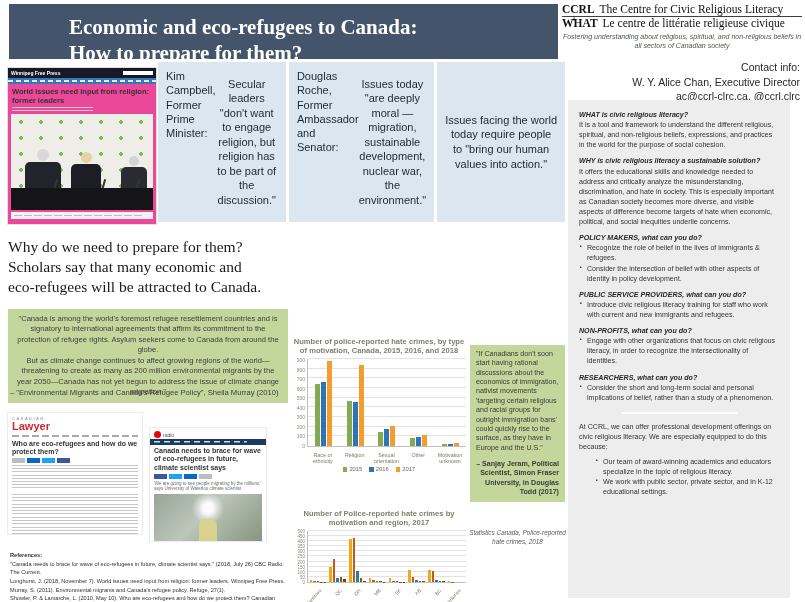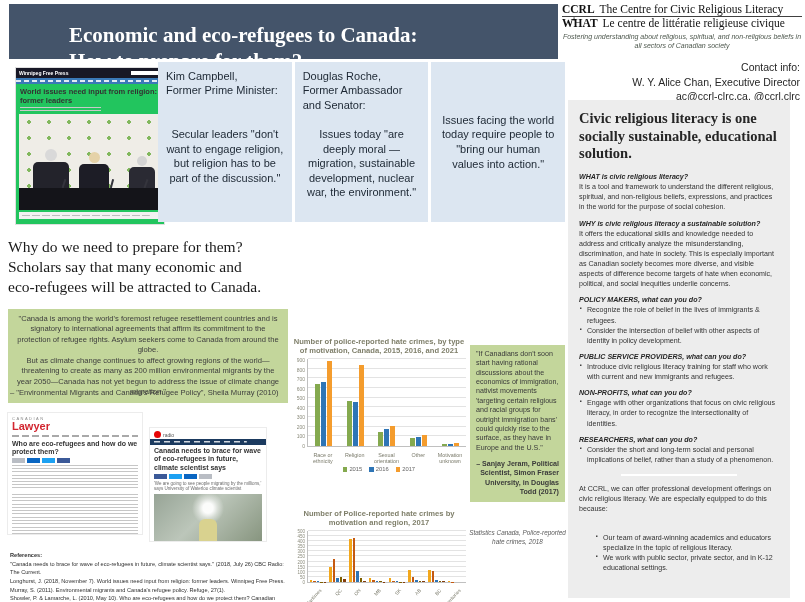--- a/index.html
+++ b/index.html
@@ -3,31 +3,31 @@
 <meta charset="utf-8">
 <style>
   * { margin:0; padding:0; box-sizing:border-box; }
   html,body { background:#fff; }
   body { font-family:"Liberation Sans", sans-serif; }
   #poster { position:relative; width:805px; height:602px; background:#fff; overflow:hidden; }
 
   
   .title-bar { position:absolute; left:9px; top:4px; width:549px; height:55px; background:#44546A;
     color:#fff; font-family:"Liberation Serif", serif; font-weight:bold; font-size:21px;
-    line-height:26px; padding:18px 0 0 60px; white-space:pre-line; }
+    line-height:26px; padding:10px 0 0 60px; white-space:pre-line; }
   .org { position:absolute; left:562px; top:3px; width:240px; }
   .org-row { display:flex; gap:5px; font-family:"Liberation Serif", serif; font-size:11.5px; color:#111; align-items:baseline; }
   .org-row.first { border-bottom:1px solid #404040; padding-bottom:1px; }
   .org-abbr { font-weight:bold; flex:0 0 30px; }
   .org-plus { position:absolute; left:10px; top:13px; font-size:7px; font-weight:bold; color:#111; }
   .org-tagline { margin-top:3px; font-size:7px; font-style:italic; color:#4e584e; text-align:center; line-height:1.35; }
   .org-contact { margin-top:9px; text-align:right; font-size:10.5px; color:#262626; line-height:1.4; padding-right:2px; }
 
   
-  .wfp { position:absolute; left:16px; top:68px; width:148px; height:156px; background:#22c55e;
+  .wfp { position:absolute; left:8px; top:68px; width:148px; height:156px; background:#ec4899;
     box-shadow:0 0 0 1px #dfdfdf; overflow:hidden; }
   .wfp-mast { height:10px; background:#181826; display:flex; align-items:center; justify-content:space-between; padding:0 3px; }
   .wfp-mast-name { color:#fff; font-size:5px; font-weight:bold; white-space:nowrap; }
   .wfp-search { width:30px; height:4px; background:#fff; }
   .wfp-nav { height:6px; background:#3a79b8;
     background-image:repeating-linear-gradient(to right, rgba(255,255,255,.85) 0 5px, transparent 5px 8px);
     background-size:100% 2px; background-position:0 2px; background-repeat:no-repeat; }
   .wfp-head { font-size:7.5px; font-weight:bold; color:#333; padding:3px 4px 1px 4px; line-height:1.2; }
   .wfp-byline { height:6px; margin:1px 4px; background:repeating-linear-gradient(to bottom,#c9c9c9 0 1px, transparent 1px 3px); width:55%; }
   .wfp-photo { position:relative; height:96px; margin:0 3px; background:#efede7;
@@ -47,21 +47,21 @@
   .p3 .body { width:26px; height:21px; background:#2a2a33; }
   .conf-table { position:absolute; bottom:0; left:0; width:100%; height:22px; background:#141419; }
   .mic { position:absolute; bottom:22px; width:1.5px; height:9px; background:#35353d; }
   .mic.m1{ left:44px; transform:rotate(18deg);} .mic.m2{ left:92px; transform:rotate(15deg);} .mic.m3{ left:126px; transform:rotate(20deg);}
   .wfp-cap { height:7px; margin:2px 3px; background:#f1f1f1;
     background-image:repeating-linear-gradient(to right,#bdbdbd 0 8px, transparent 8px 10px); background-size:90% 1px;
     background-position:3px 3px; background-repeat:no-repeat; }
 
   
   .quotes { position:absolute; left:158px; top:62px; width:407px; height:160px; display:flex; gap:3px; }
-  .qcard { flex:1; background:#DCE6F1; padding:7px 8px; display:flex; flex-direction:column; color:#1c2733; }
+  .qcard { flex:1; background:#DCE6F1; padding:7px 8px; display:flex; flex-direction:row; color:#1c2733; }
   .qname { font-size:11px; line-height:1.3; white-space:pre-line; }
   .qtext { font-size:11px; line-height:1.32; text-align:center; margin:auto 0; }
 
   
   .h-left { position:absolute; left:8px; top:237px; width:284px; font-family:"Liberation Serif", serif;
     font-size:15.5px; line-height:1.3; color:#1a1a1a; white-space:pre-line; }
   .green-left { position:absolute; left:8px; top:309px; width:280px; background:#C3D69B; color:#3d3d3d;
     font-size:7.6px; line-height:1.38; text-align:center; padding:5px 7px; white-space:pre-line; }
   .green-cite { position:absolute; left:10px; top:388px; width:278px; font-size:7.6px; color:#3d3d3d; }
 
@@ -136,21 +136,21 @@
   
   .sidebar { position:absolute; left:568px; top:100px; width:222px; height:498px; background:#EDEDED; padding:10px 11px 8px 11px; }
   .sb-title { font-family:"Liberation Serif", serif; font-weight:bold; font-size:14.5px; line-height:1.22;
     color:#262626; margin-bottom:9px; white-space:pre-line; }
   .sb-sec { margin-bottom:6px; }
   .sb-h { font-size:7.1px; font-weight:bold; font-style:italic; color:#262626; line-height:1.45; }
   .sb-p { font-size:7.1px; color:#333; line-height:1.42; }
   .sb-li { position:relative; font-size:7.1px; color:#333; line-height:1.42; padding-left:8px; }
   .sb-li::before { content:"▪"; position:absolute; left:1px; top:0; font-size:5.5px; }
   .sb-divider { width:58%; border-top:2px solid #fff; margin:9px auto 8px auto; }
-  .sb-close-intro { font-size:7.1px; color:#333; line-height:1.42; margin-bottom:19px; }
+  .sb-close-intro { font-size:7.1px; color:#333; line-height:1.42; margin-bottom:5px; }
   .sb-close-li { position:relative; font-size:7.1px; color:#333; line-height:1.42; margin-left:16px; padding-left:8px; }
   .sb-close-li::before { content:"▪"; position:absolute; left:1px; top:0; font-size:5.5px; }
 </style>
 </head>
 <body>
 
 <div id="poster">
 
   <div class="title-bar">Economic and eco-refugees to Canada:
 How to prepare for them?</div>
@@ -267,21 +267,21 @@
     <div class="rh">References:</div>
     <div>"Canada needs to brace for wave of eco-refugees in future, climate scientist says." (2018, July 26) CBC Radio: The Current.</div>
     <div>Longhurst, J. (2018, November 7). World issues need input from religion: former leaders. Winnipeg Free Press.</div>
     <div>Murray, S. (2011). Environmental migrants and Canada's refugee policy. Refuge, 27(1).</div>
     <div>Showler, P. &amp; Lamarche, L. (2010, May 10). Who are eco-refugees and how do we protect them? Canadian Lawyer.</div>
 
   </div>
 
 
   <div class="chart chart1">
-    <div class="chart-title">Number of police-reported hate crimes, by type of motivation, Canada, 2015, 2016, and 2021</div>
+    <div class="chart-title">Number of police-reported hate crimes, by type of motivation, Canada, 2015, 2016, and 2018</div>
     <div class="chart-body">
       <div class="yaxis">
           <div>900</div>
           <div>800</div>
           <div>700</div>
           <div>600</div>
           <div>500</div>
           <div>400</div>
           <div>300</div>
           <div>200</div>
@@ -464,23 +464,20 @@
         <span class="lgitem"><span class="sw" style="background: rgb(197, 90, 17);"></span>Religion</span>
         <span class="lgitem"><span class="sw" style="background: rgb(46, 117, 182);"></span>Sexual orientation</span>
         <span class="lgitem"><span class="sw" style="background: rgb(127, 96, 0);"></span>Other motivation</span>
         <span class="lgitem"><span class="sw" style="background: rgb(132, 60, 12);"></span>Motivation unknown</span>
       </div>
   </div>
 
   <div class="stats-note">Statistics Canada, Police-reported hate crimes, 2018</div>
 
   <div class="sidebar">
-    <div class="sb-title">Civic religious literacy is one
-socially sustainable, educational
-solution.</div>
 
     <div class="sb-sec">
       <div class="sb-h">WHAT is civic religious literacy?</div>
       <div class="sb-p">It is a tool and framework to understand the different religious, spiritual, and non-religious beliefs, expressions, and practices in the world for the purpose of social cohesion.</div>
     </div>
 
     <div class="sb-sec">
       <div class="sb-h">WHY is civic religious literacy a sustainable solution?</div>
       <div class="sb-p">It offers the educational skills and knowledge needed to address and critically analyze the misunderstanding, discrimination, and hate in society. This is especially important as Canadian society becomes more diverse, and visible aspects of difference become targets of hate when economic, political, and social inequities underlie concerns.</div>
     </div>

